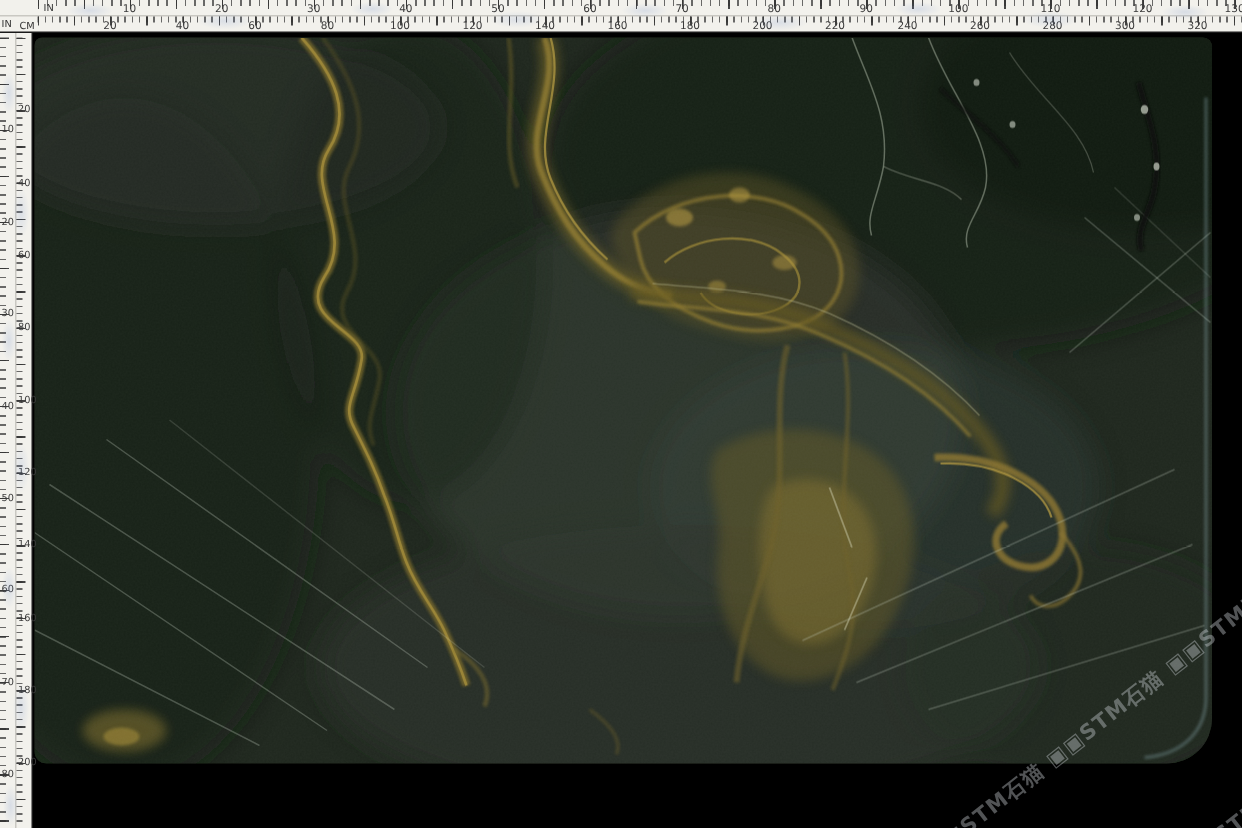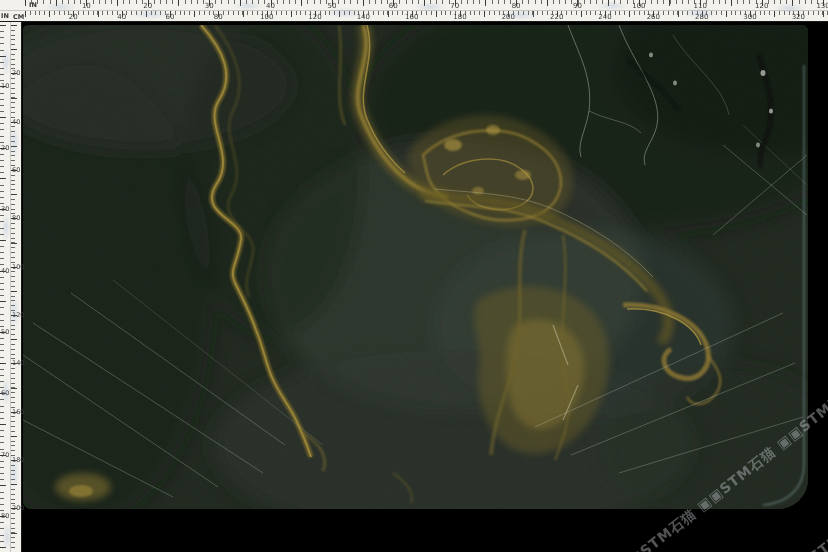--- a/index.html
+++ b/index.html
@@ -31,21 +31,21 @@
   .ticks-h.major-cm{height:6px;background:repeating-linear-gradient(to right,rgba(50,50,50,.9) 0 1px,transparent 1px 24.167px);}
 
   .ticks-v{position:absolute;top:3px;bottom:0;left:0;}
   .ticks-v.minor-in{width:3.5px;background:repeating-linear-gradient(to bottom,rgba(70,70,70,.8) 0 1px,transparent 1px 6.139px);}
   .ticks-v.major-in{width:6px;background:repeating-linear-gradient(to bottom,rgba(50,50,50,.9) 0 1px,transparent 1px 30.69px);}
   .ticks-v.minor-cm{width:3.5px;background:repeating-linear-gradient(to bottom,rgba(70,70,70,.8) 0 1px,transparent 1px 4.833px);}
   .ticks-v.major-cm{width:6px;background:repeating-linear-gradient(to bottom,rgba(50,50,50,.9) 0 1px,transparent 1px 24.167px);}
 
   .rnum{position:absolute;font-size:7px;line-height:7px;color:#3a3a3a;transform:translateX(-50%);}
   .rnum-v{position:absolute;font-size:6.5px;line-height:6.5px;color:#3a3a3a;transform:translateY(-50%);left:1px;}
-  .unit{position:absolute;font-size:6.5px;line-height:6.5px;color:#333;font-weight:bold;}
+  .unit{position:absolute;font-size:6.5px;line-height:6.5px;color:#333;font-weight:normal;}
 
   
   .smudge-top{position:absolute;inset:0;pointer-events:none;background:
     radial-gradient(22px 7px at 60px 7px,rgba(110,140,200,.20),transparent 70%),
     radial-gradient(26px 8px at 150px 14px,rgba(110,140,200,.18),transparent 70%),
     radial-gradient(20px 7px at 248px 6px,rgba(110,140,200,.20),transparent 70%),
     radial-gradient(26px 8px at 345px 13px,rgba(110,140,200,.17),transparent 70%),
     radial-gradient(22px 7px at 430px 7px,rgba(110,140,200,.20),transparent 70%),
     radial-gradient(26px 8px at 520px 15px,rgba(110,140,200,.18),transparent 70%),
     radial-gradient(22px 7px at 612px 6px,rgba(110,140,200,.20),transparent 70%),

